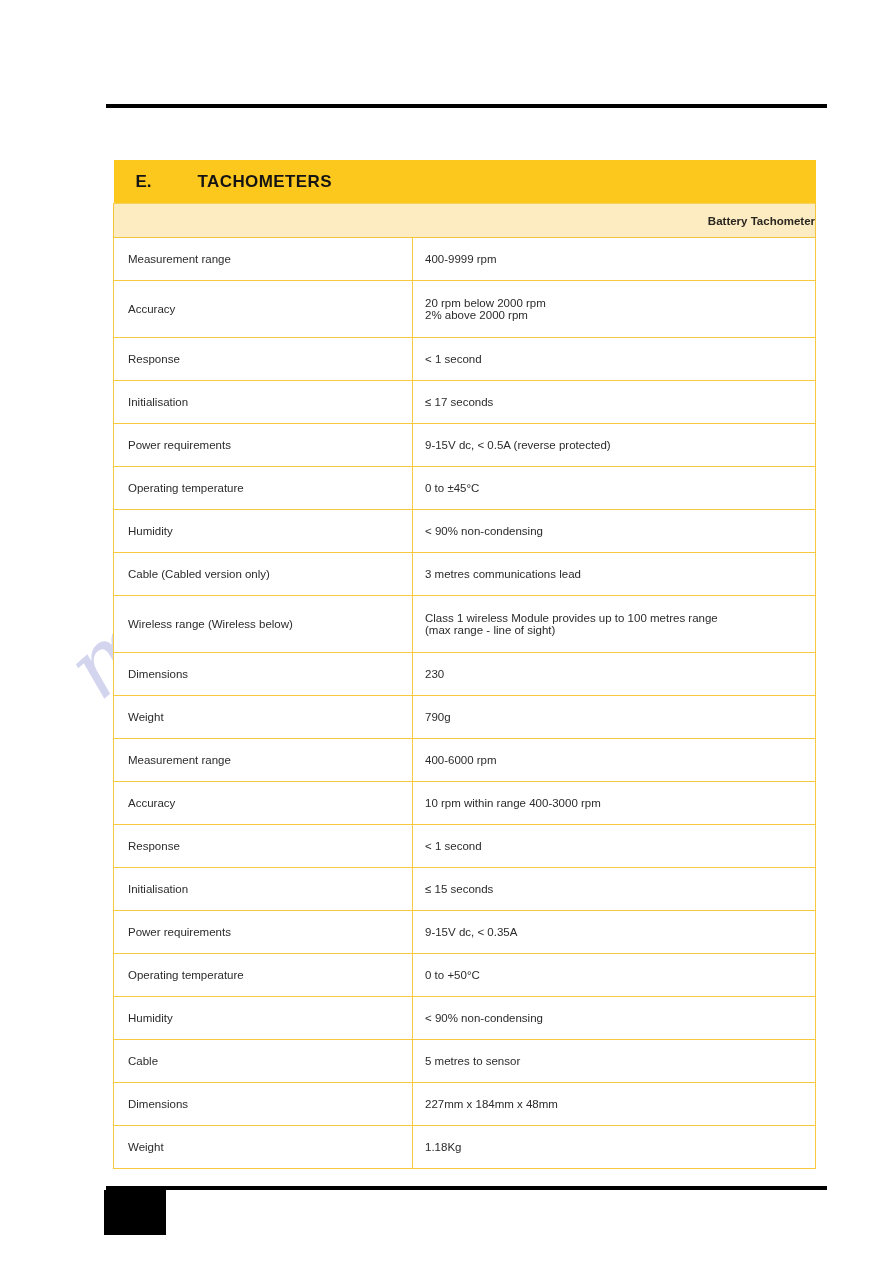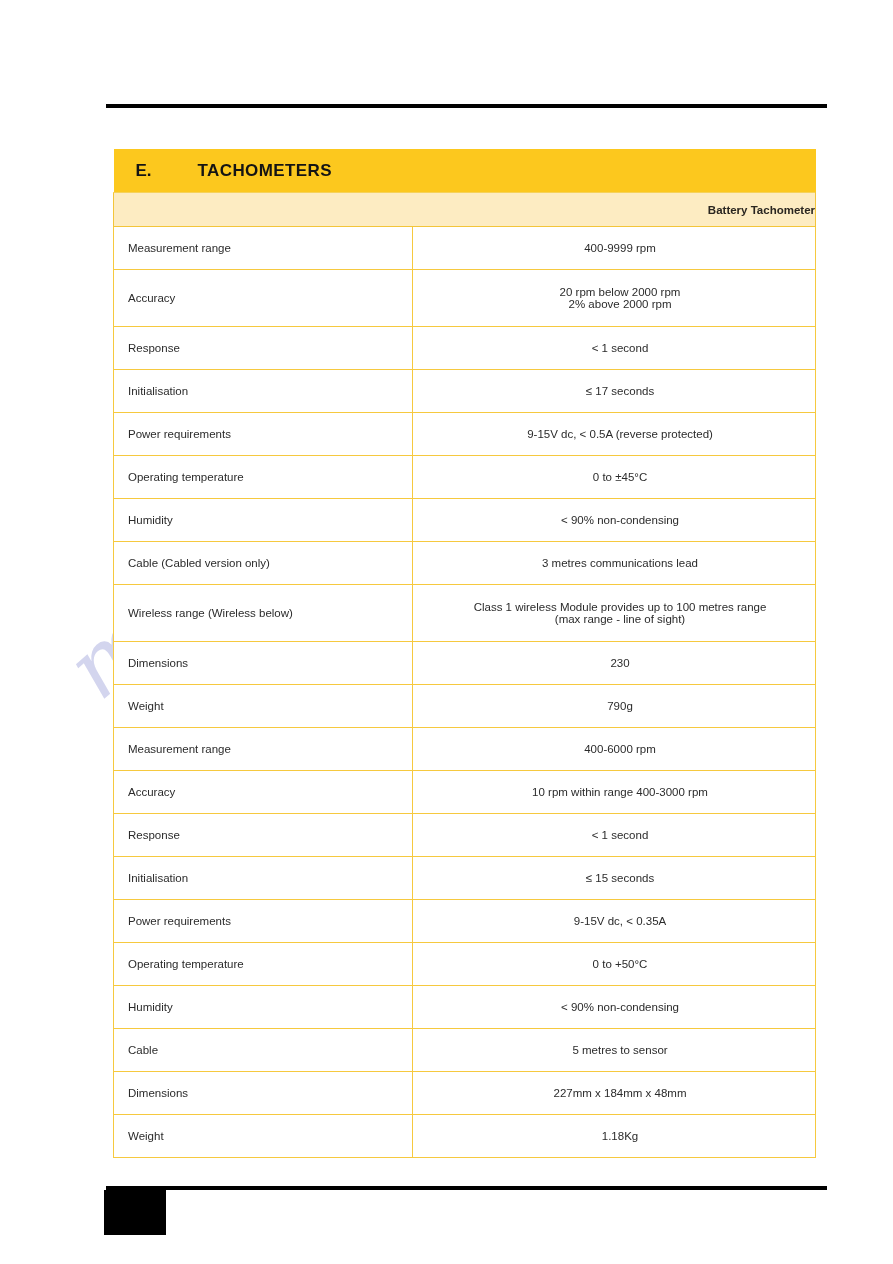--- a/index.html
+++ b/index.html
@@ -69,21 +69,21 @@
     top: 1190px;
     width: 62px;
     height: 45px;
     background: #000000;
   }
 
   
   .spec-table-wrap {
     position: absolute;
     left: 113px;
-    top: 149px;
+    top: 160px;
     width: 702px;
     z-index: 10;
   }
   table.spec {
     border-collapse: collapse;
     width: 702px;
     table-layout: fixed;
     background: transparent;
   }
   table.spec col.c1 { width: 299px; }
@@ -130,21 +130,21 @@
     background: #ffffff;
     font-size: 11.5px;
     color: #2b2b2b;
     vertical-align: middle;
     height: 34px;
     padding: 4px 0;
   }
   tr.row td.k { padding-left: 14px; }
   tr.row td.v { padding-left: 12px; }
   tr.row.tall td { height: 48px; }
-  .line2 { display: block; text-align: center; }
+  .line2 { display: block; }
 </style>
 </head>
 <body>
 
 <div class="page">
 
   <div class="header-rule"></div>
 
   <div class="watermark">
     <div class="watermark-text">manualshive.com</div>

